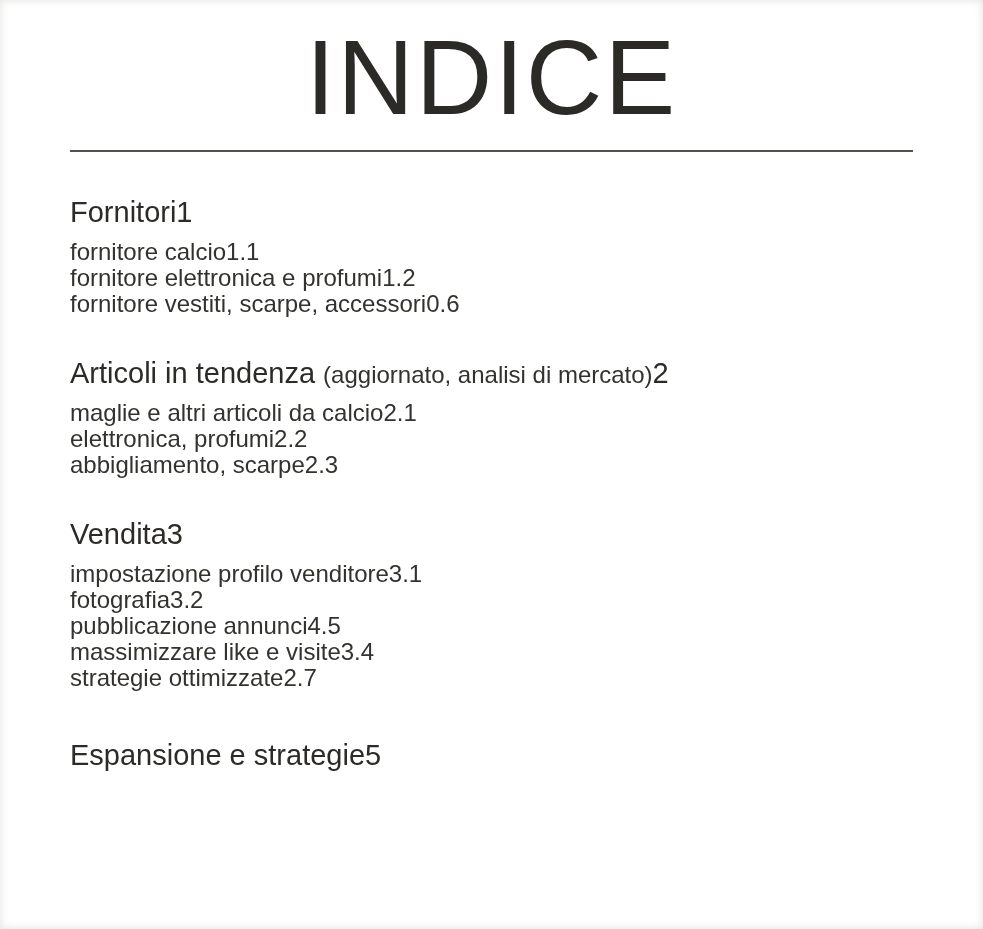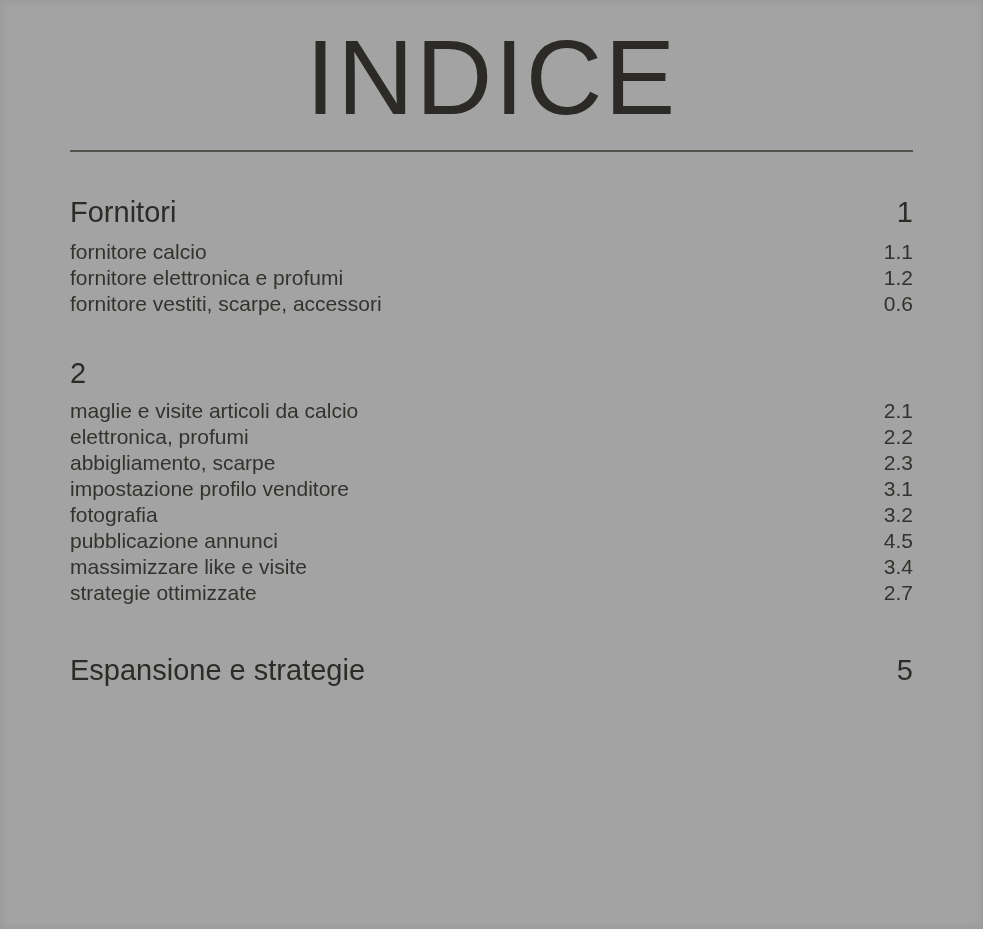--- a/index.html
+++ b/index.html
@@ -7,21 +7,21 @@
     padding: 0;
     width: 983px;
     height: 929px;
     background: #efeee6;
     overflow: hidden;
   }
   .page {
     position: relative;
     width: 983px;
     height: 929px;
-    background: #a3a3a3;
+    background: #ffffff;
     box-shadow: inset 0 0 8px rgba(90,88,80,0.18);
     font-family: "Liberation Sans", "DejaVu Sans", sans-serif;
     color: #2f2e2b;
     box-sizing: border-box;
   }
   .title {
     margin: 0;
     padding-top: 24px;
     text-align: center;
     font-size: 106px;
@@ -34,43 +34,42 @@
     height: 0;
     border: none;
     border-top: 2px solid #54524c;
     margin: 20px 70px 0 70px;
   }
   .toc {
     margin: 42px 70px 0 70px;
   }
   .row {
     display: flex;
-    justify-content: space-between;
+    justify-content: flex-start;
     align-items: baseline;
-    gap: 34px;
   }
   .section-row {
     font-size: 29px;
     line-height: 36px;
     margin-top: 38px;
     margin-bottom: 7px;
     color: #2c2b28;
   }
   .section-row.first {
     margin-top: 0;
   }
   .section-row.standalone {
     margin-top: 46px;
   }
   .section-title .suffix {
     font-size: 24px;
     color: #33322e;
   }
   .item-row {
-    font-size: 21px;
+    font-size: 24px;
     line-height: 26px;
     color: #33322e;
   }
   .num {
     text-align: right;
     white-space: nowrap;
   }
 </style>
 </head>
 <body>
@@ -93,35 +92,40 @@
     <div class="row item-row">
       <span>fornitore elettronica e profumi</span>
       <span class="num">1.2</span>
     </div>
     <div class="row item-row">
       <span>fornitore vestiti, scarpe, accessori</span>
       <span class="num">0.6</span>
     </div>
 
     <div class="row section-row">
+      <span class="section-title"><span>Articoli in tendenza</span> <span class="suffix">(aggiornato, analisi di mercato)</span></span>
       <span class="num">2</span>
     </div>
     <div class="row item-row">
-      <span>maglie e visite articoli da calcio</span>
+      <span>maglie e altri articoli da calcio</span>
       <span class="num">2.1</span>
     </div>
     <div class="row item-row">
       <span>elettronica, profumi</span>
       <span class="num">2.2</span>
     </div>
     <div class="row item-row">
       <span>abbigliamento, scarpe</span>
       <span class="num">2.3</span>
     </div>
 
+    <div class="row section-row">
+      <span class="section-title"><span>Vendita</span> <span class="suffix"></span></span>
+      <span class="num">3</span>
+    </div>
     <div class="row item-row">
       <span>impostazione profilo venditore</span>
       <span class="num">3.1</span>
     </div>
     <div class="row item-row">
       <span>fotografia</span>
       <span class="num">3.2</span>
     </div>
     <div class="row item-row">
       <span>pubblicazione annunci</span>

